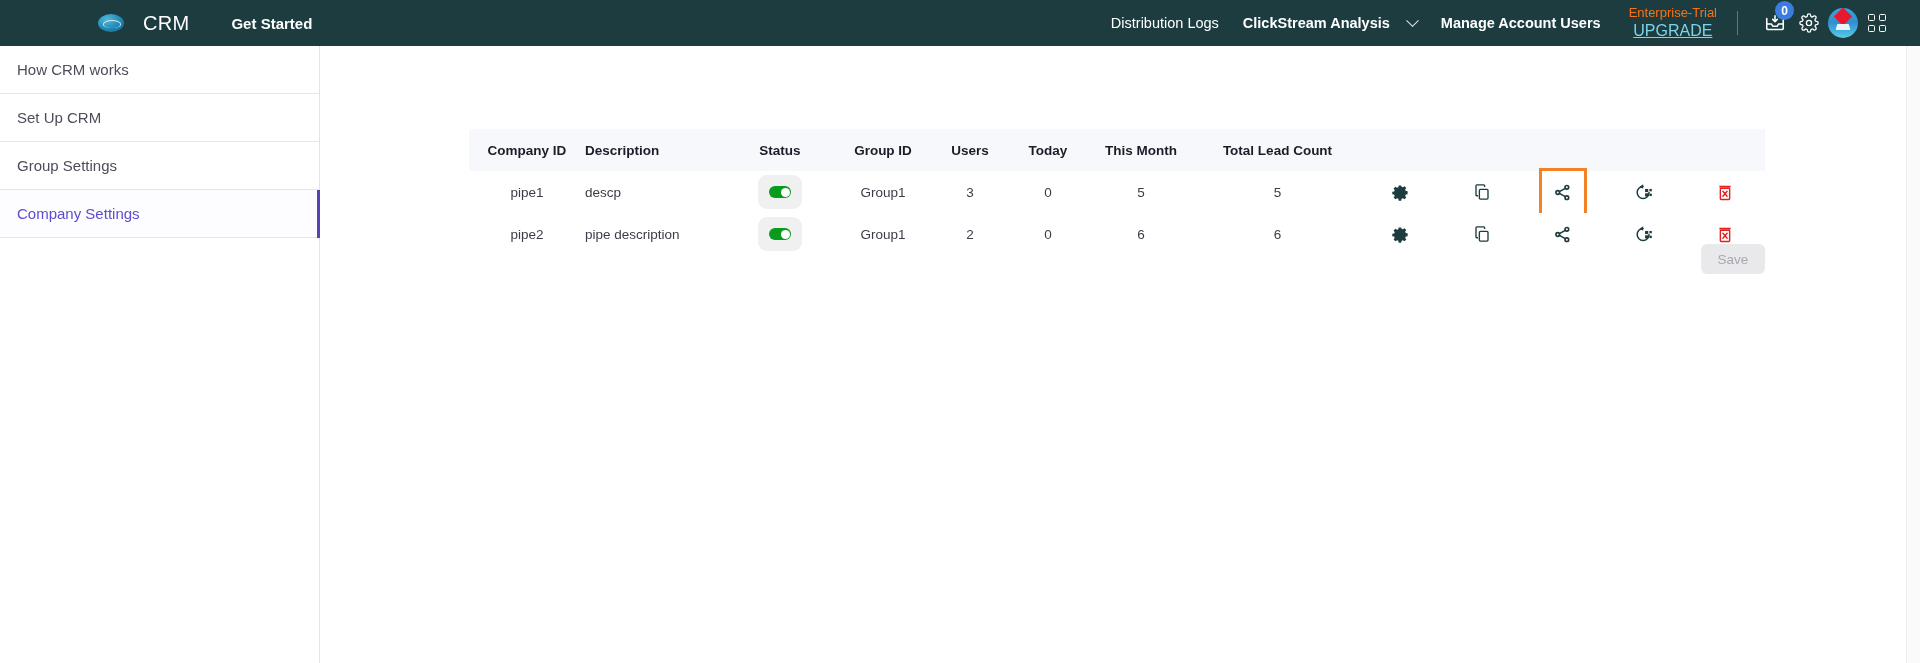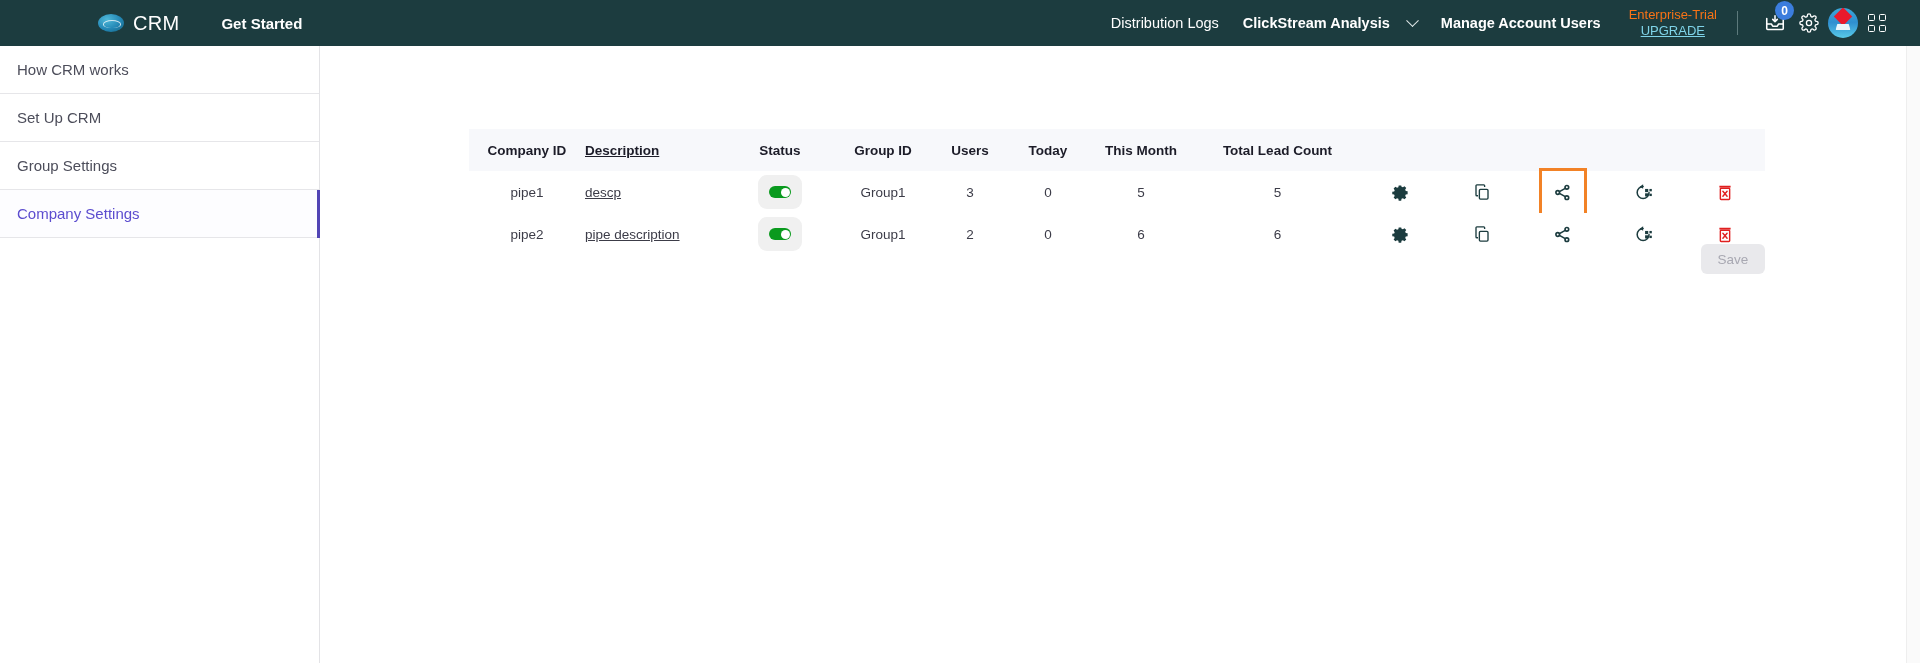--- a/index.html
+++ b/index.html
@@ -17,21 +17,21 @@
     top: 0; left: 0;
     width: 1920px; height: 46px;
     background: #1c3c3f;
     display: flex;
     align-items: center;
   }
   .brand {
     display: flex;
     align-items: center;
     margin-left: 98px;
-    gap: 9px;
+    gap: 19px;
   }
   .brand-logo {
     width: 26px; height: 18px;
     border-radius: 50%;
     background: radial-gradient(ellipse at 35% 30%, #4fb9d9 0%, #2387b5 55%, #14627f 100%);
     position: relative;
     flex: none;
   }
   .brand-logo::after {
     content: "";
@@ -89,21 +89,21 @@
 
   .trial-block {
     display: flex;
     flex-direction: column;
     align-items: center;
     margin-left: 16px;
     line-height: 1.25;
   }
   .trial-name { color: #f97316; font-size: 13px; white-space: nowrap; }
   .trial-upgrade {
-    color: #7fd3e8; font-size: 13px; text-decoration: underline;
+    color: #7fd3e8; font-size: 16px; text-decoration: underline;
     cursor: pointer; white-space: nowrap;
   }
 
   .divider-v {
     width: 1px; height: 24px;
     background: #5d7a7c;
     margin: 0 20px;
   }
 
   .icon-slot {
@@ -222,21 +222,21 @@
   table.grid tbody td {
     height: 42px;
     font-size: 13.5px;
     color: #3c3c48;
     text-align: center;
     background: #ffffff;
     padding: 0;
     vertical-align: middle;
   }
   .c-company { width: 116px; }
-  .c-desc    { width: 140px; text-align: left !important; text-decoration: underline; }
+  .c-desc    { width: 140px; text-align: left !important; }
   .c-status  { width: 110px; }
   .c-group   { width: 96px; }
   .c-users   { width: 78px; }
   .c-today   { width: 78px; }
   .c-month   { width: 108px; }
   .c-total   { width: 165px; }
   .c-act     { width: 81px; }
 
   thead th.c-desc { padding-left: 10px; }
   tbody td.c-desc { padding-left: 10px; }

